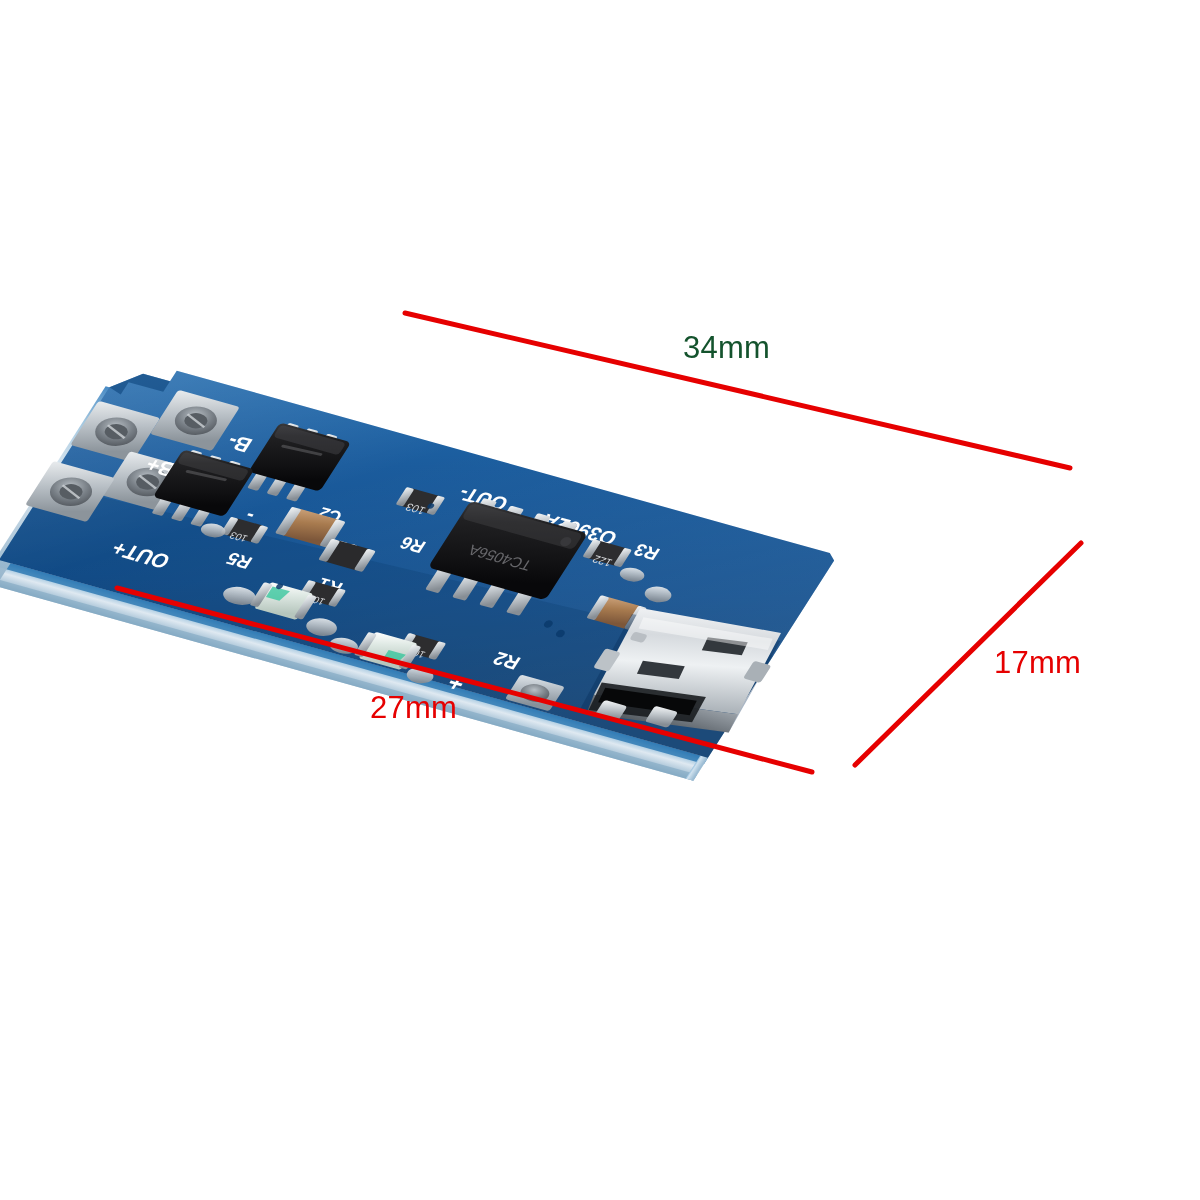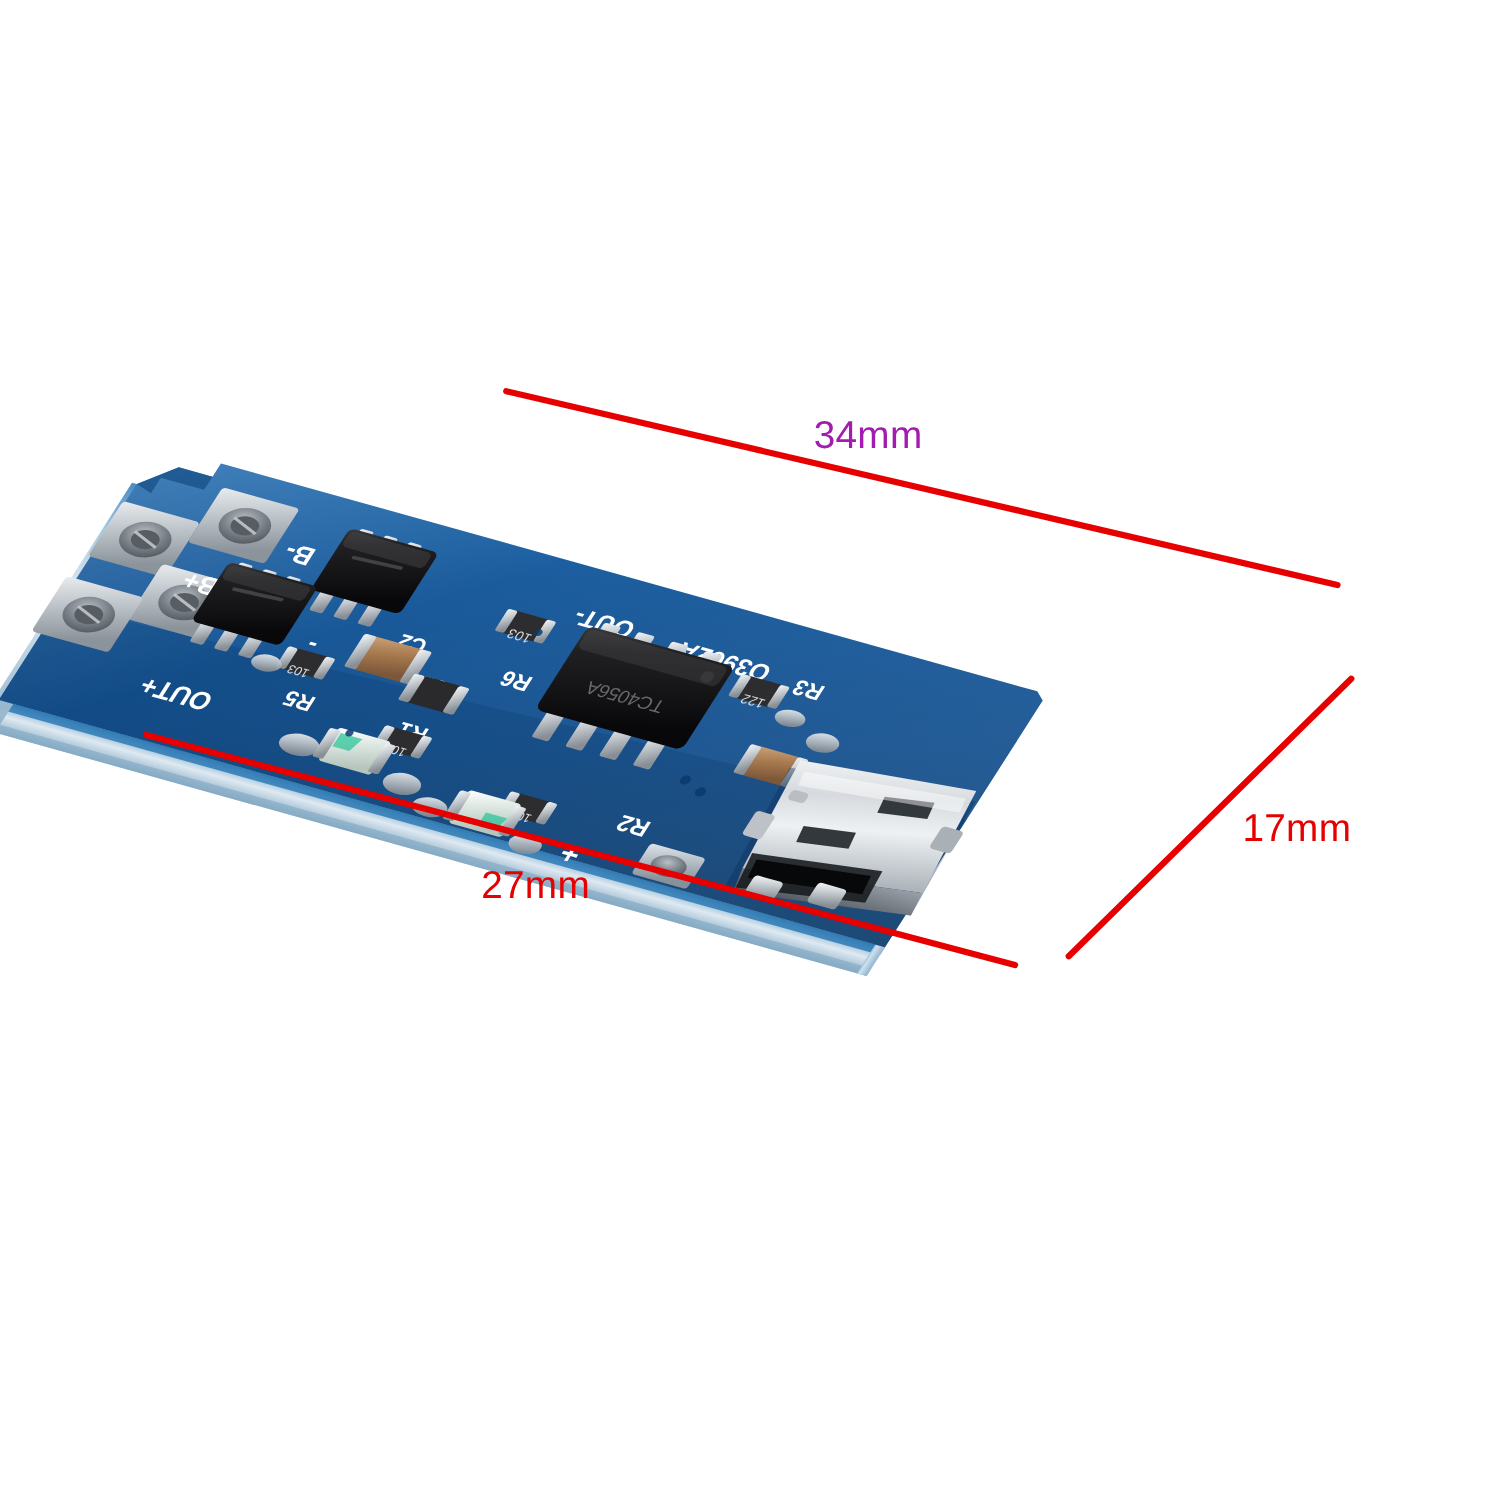--- a/index.html
+++ b/index.html
@@ -13,21 +13,21 @@
     position:absolute;
     color:#e60000;
     font-family:"Liberation Sans",sans-serif;
     font-size:31px;
     font-weight:400;
     letter-spacing:0.2px;
     white-space:nowrap;
     user-select:none;
   }
   #lbl-34{left:651px;top:330px;}
-  #lbl-27{left:385px;top:690px;}
+  #lbl-27{left:370px;top:690px;}
   #lbl-17{left:994px;top:645px;}
 </style>
 </head>
 <body>
 
 <div id="stage" style="background: rgb(255, 255, 255);">
 
   <svg class="svgwrap" viewBox="0 0 1200 1200">
     <defs>
 
@@ -330,19 +330,19 @@
 
     </g>
 
     <g stroke="#e60000" stroke-width="5" stroke-linecap="round" fill="none">
       <line x1="405" y1="313" x2="1070" y2="468"></line>
       <line x1="117" y1="588" x2="812" y2="772"></line>
       <line x1="1081" y1="543" x2="855" y2="765"></line>
     </g>
   </svg>
 
-  <div class="dim-label" id="lbl-34" style="color: #a21caf;">34mm</div>
+  <div class="dim-label" id="lbl-34" style="color: #14532d; margin-left: 32px;">34mm</div>
 
   <div class="dim-label" id="lbl-27" style="color: rgb(230, 0, 0);">27mm</div>
 
   <div class="dim-label" id="lbl-17" style="color: rgb(230, 0, 0);">17mm</div>
 
 </div>
 
 </body></html>

